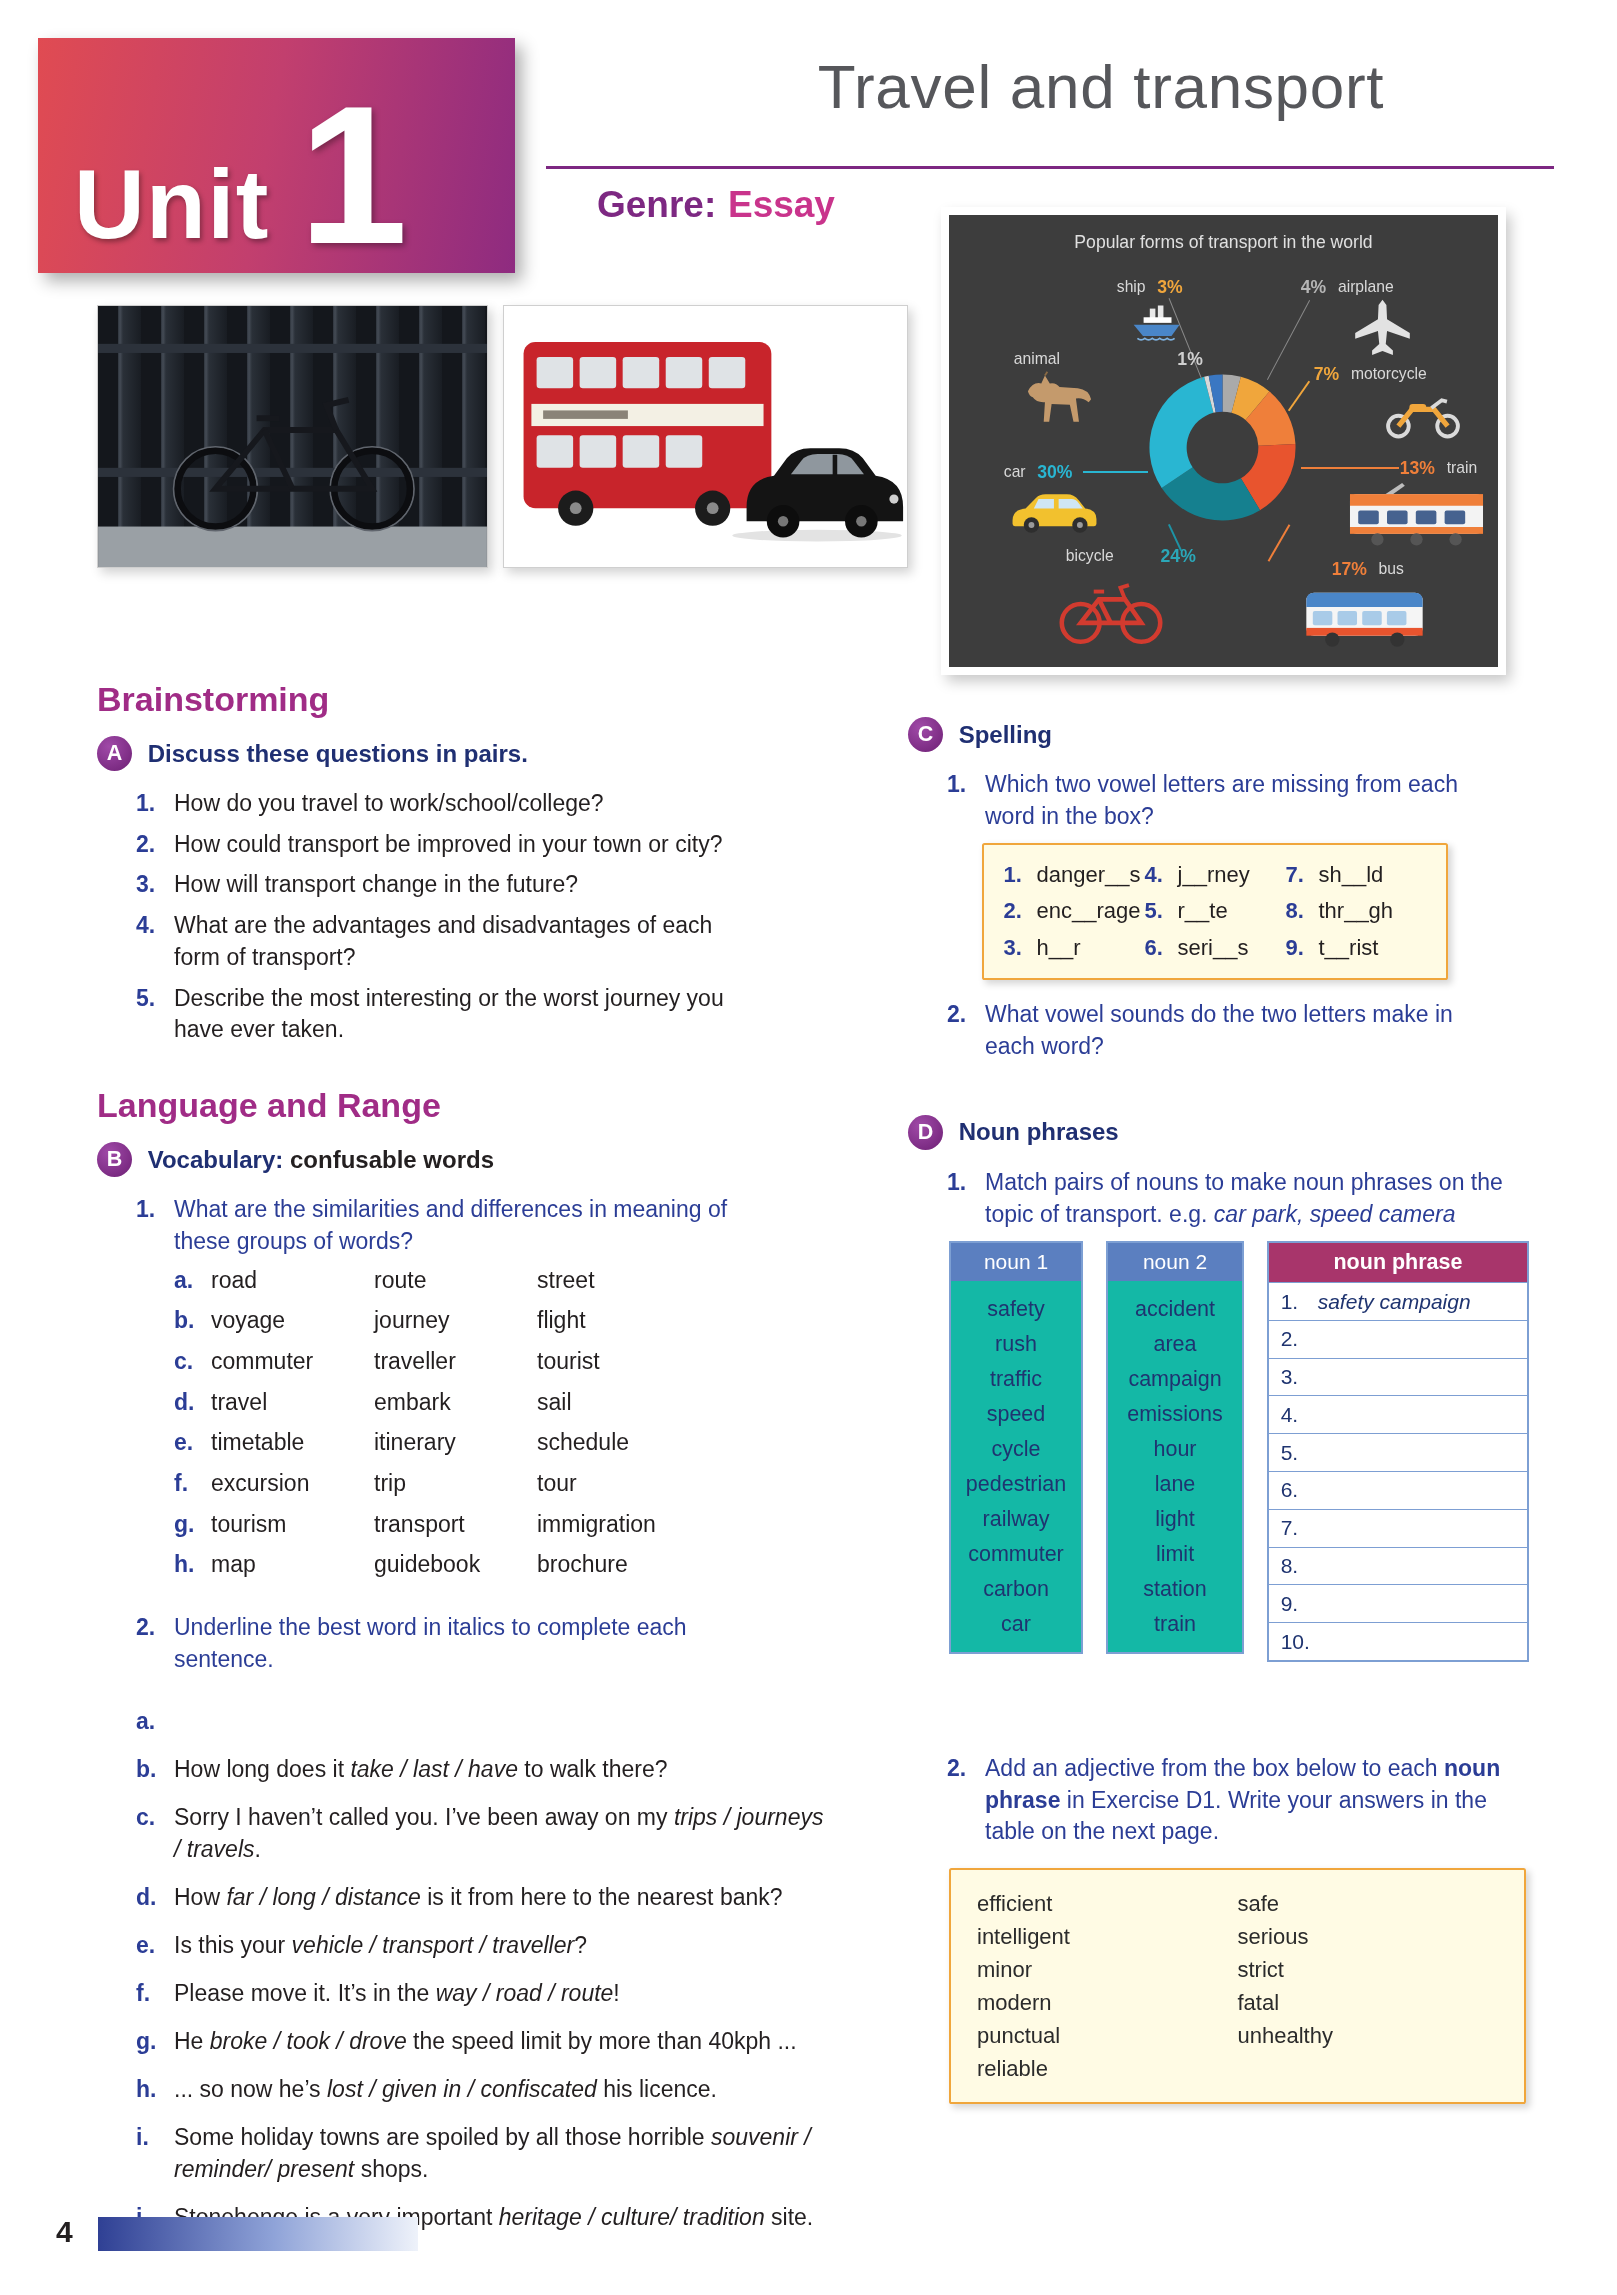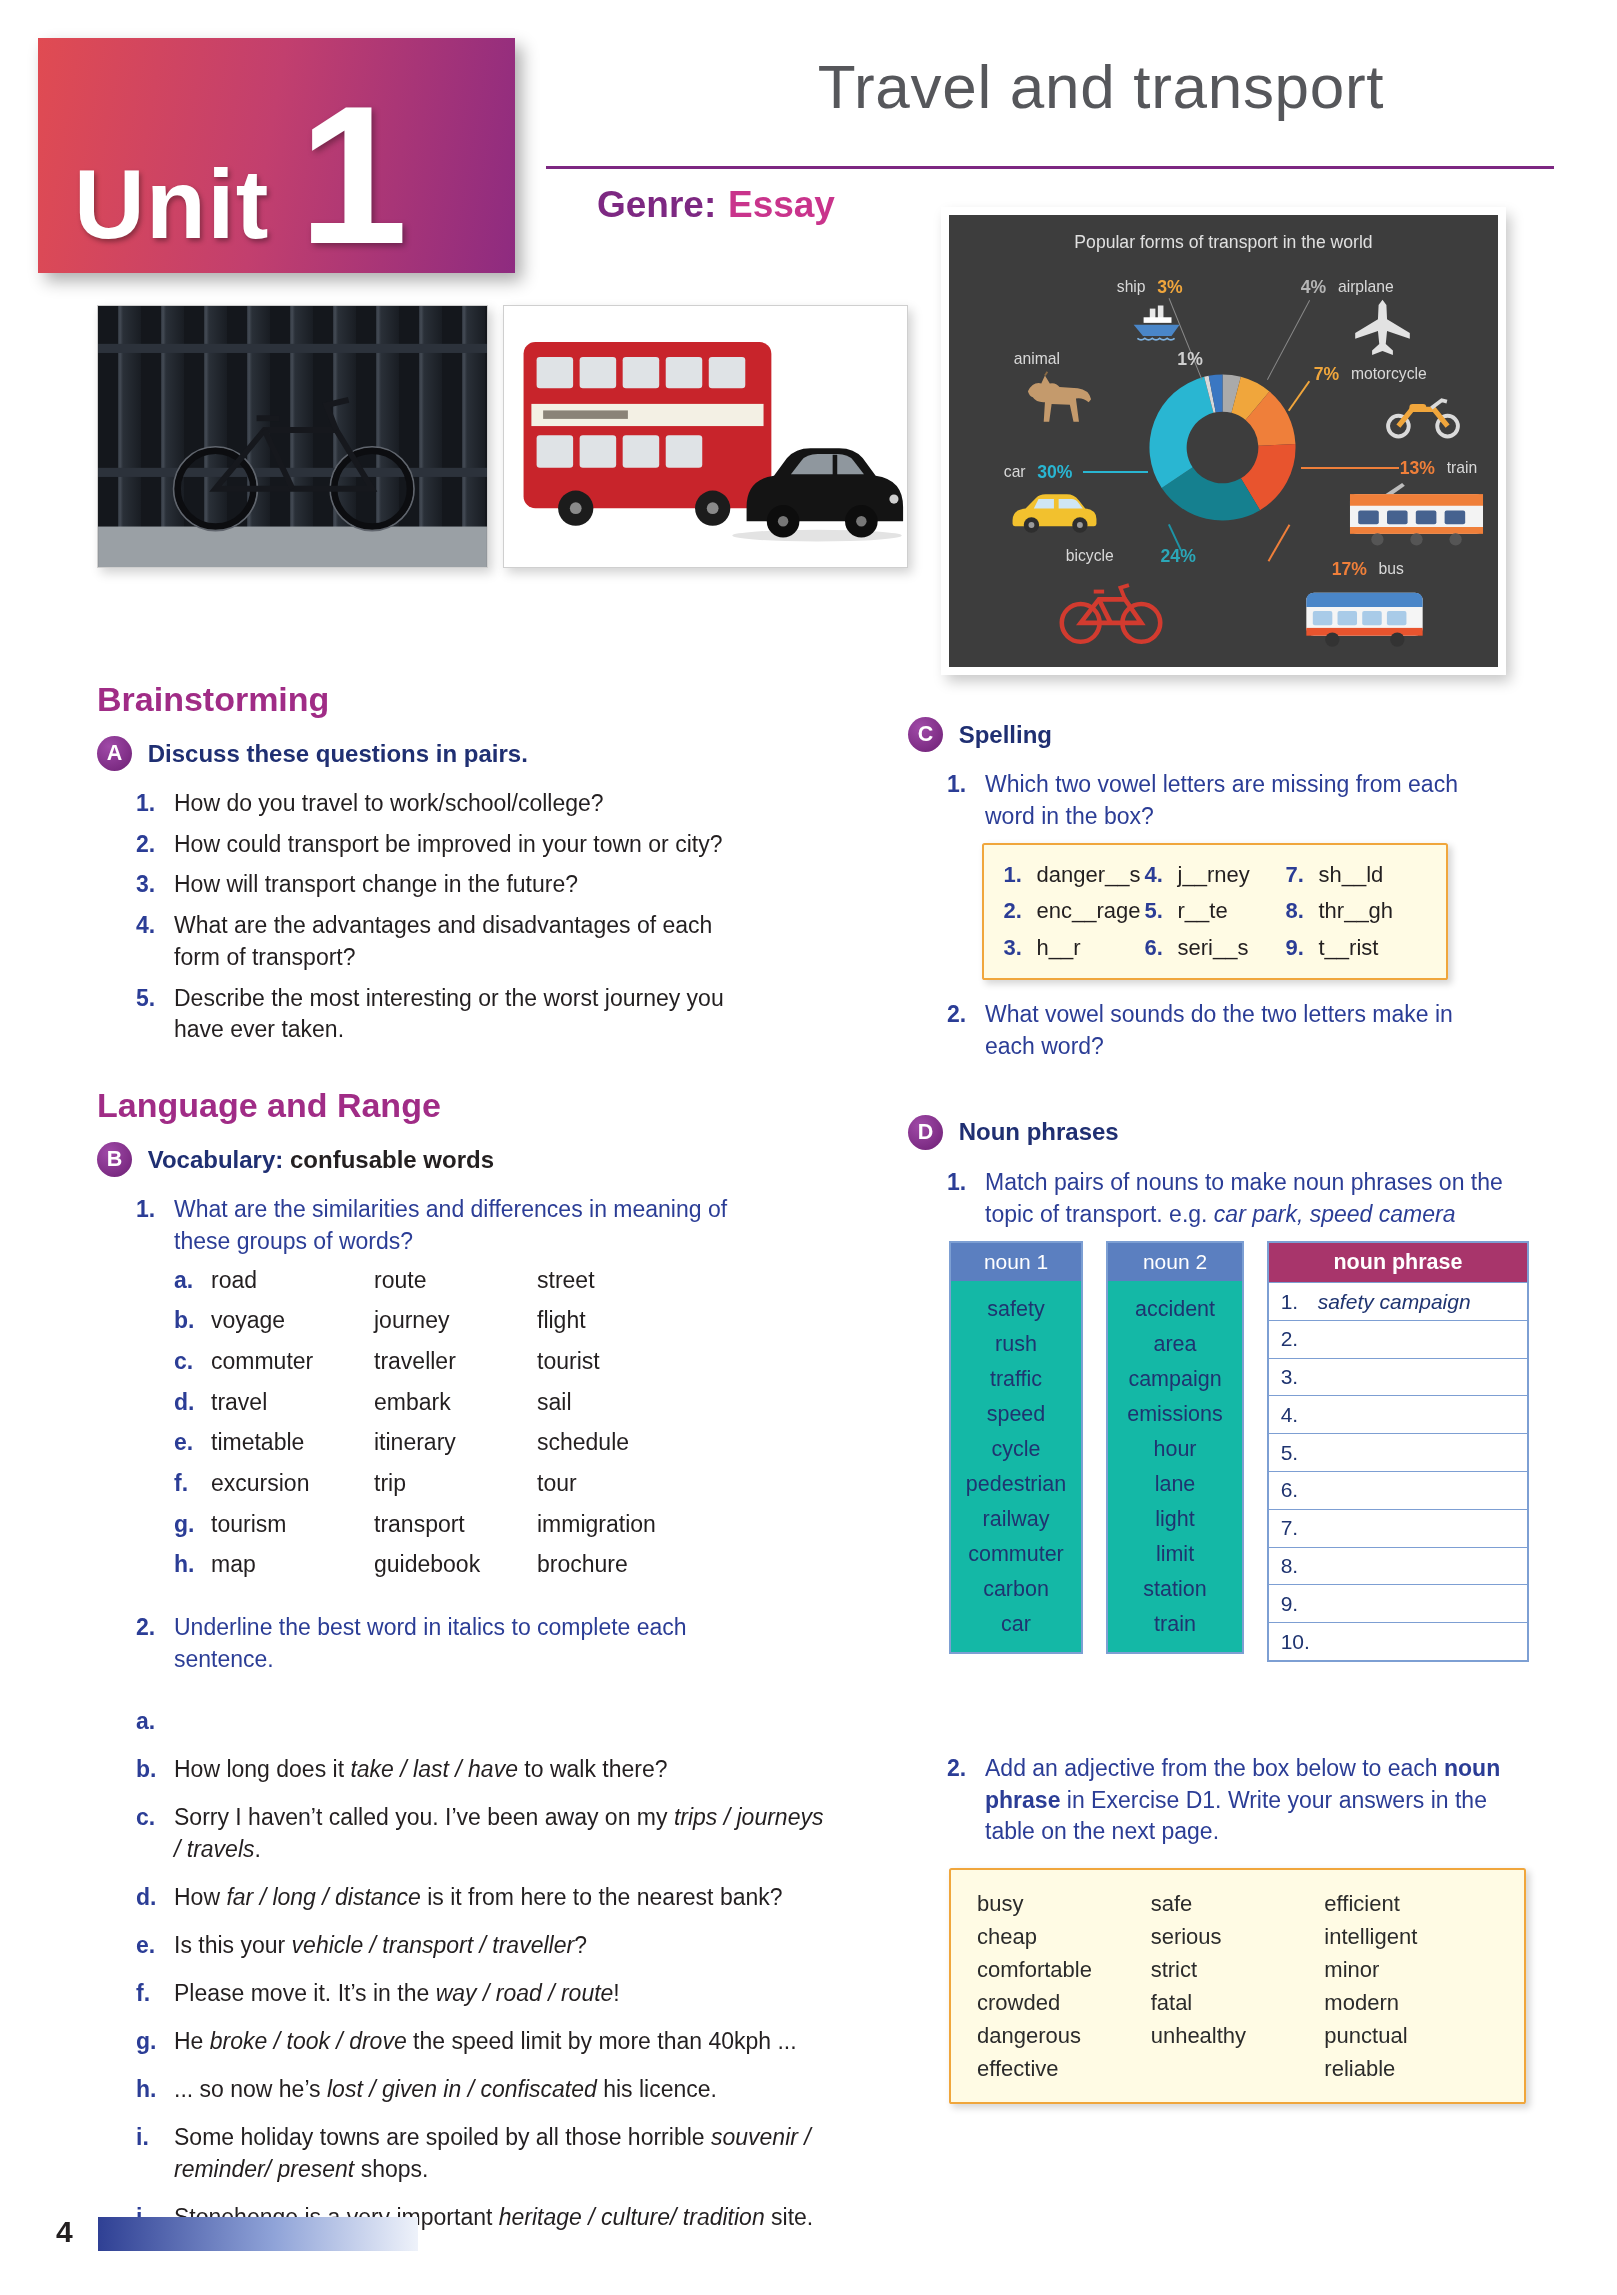--- a/index.html
+++ b/index.html
@@ -616,41 +616,33 @@
       </div>
     </div>
 
     <div class="ins-row d2-ins">
       <span class="q-num">2.</span>
       <span class="q-text"><span>Add an adjective from the box below to each </span><span class="boldline">noun phrase</span><span> in Exercise D1. Write your answers in the table on the next page.</span></span>
     </div>
 
     <div id="adj-box" class="ybox">
         <div class="adj-col">
-          <div class="adj-item">busy</div>
-          <div class="adj-item">cheap</div>
-          <div class="adj-item">comfortable</div>
-          <div class="adj-item">crowded</div>
-          <div class="adj-item">dangerous</div>
-          <div class="adj-item">effective</div>
+          <div class="adj-item">efficient</div>
+          <div class="adj-item">intelligent</div>
+          <div class="adj-item">minor</div>
+          <div class="adj-item">modern</div>
+          <div class="adj-item">punctual</div>
+          <div class="adj-item">reliable</div>
         </div>
         <div class="adj-col">
           <div class="adj-item">safe</div>
           <div class="adj-item">serious</div>
           <div class="adj-item">strict</div>
           <div class="adj-item">fatal</div>
           <div class="adj-item">unhealthy</div>
         </div>
-        <div class="adj-col">
-          <div class="adj-item">efficient</div>
-          <div class="adj-item">intelligent</div>
-          <div class="adj-item">minor</div>
-          <div class="adj-item">modern</div>
-          <div class="adj-item">punctual</div>
-          <div class="adj-item">reliable</div>
-        </div>
       </div>
   </div>
 
   <div class="footer-num">4</div>
   <div class="footer-bar"></div>
 </div>
 
 
 </body></html>

